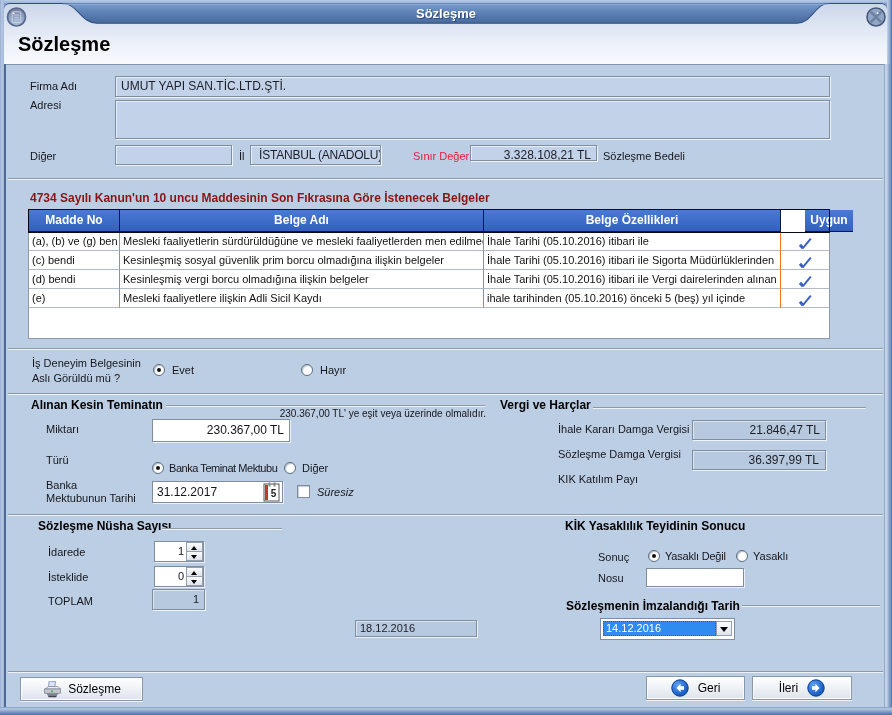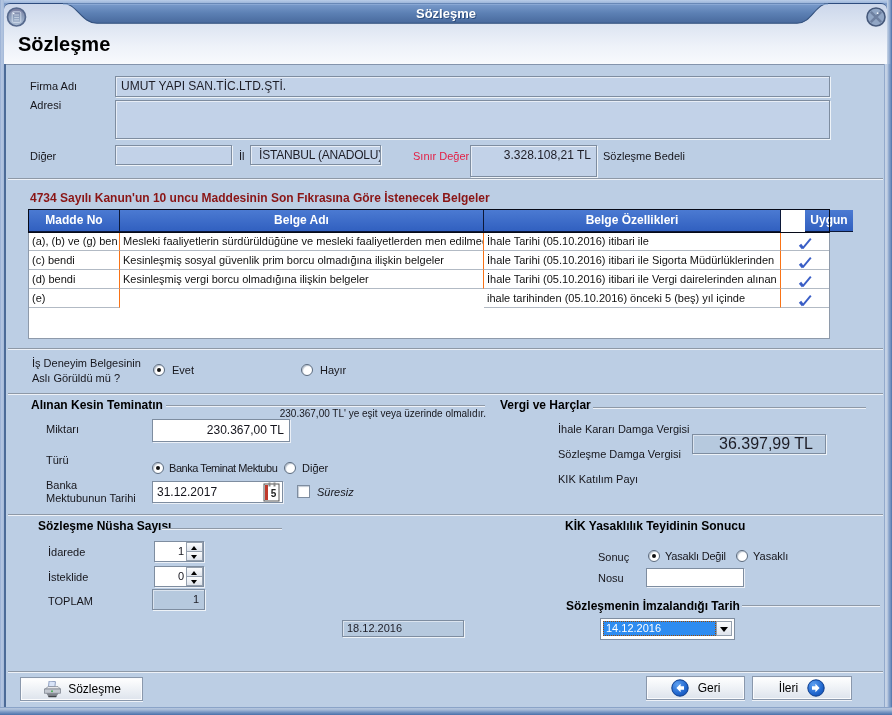--- a/index.html
+++ b/index.html
@@ -90,21 +90,21 @@
 
   <div class="abs lbl" style="left:30px;top:80px;">Firma Adı</div>
   <div class="abs bfield" style="left:115px;top:76px;width:715px;height:21px;line-height:19px;padding-left:5px;font-size:12px;">UMUT YAPI SAN.TİC.LTD.ŞTİ.</div>
   <div class="abs lbl" style="left:30px;top:99px;">Adresi</div>
   <div class="abs bfield" style="left:115px;top:100px;width:715px;height:39px;"></div>
   <div class="abs lbl" style="left:30px;top:150px;">Diğer</div>
   <div class="abs bfield" style="left:115px;top:145px;width:117px;height:20px;"></div>
   <div class="abs lbl" style="left:239px;top:150px;">İl</div>
   <div class="abs bfield" style="left:250px;top:145px;width:131px;height:20px;line-height:18px;padding-left:8px;font-size:12px;letter-spacing:-0.2px;">İSTANBUL (ANADOLU)</div>
   <div class="abs lbl" style="left:413px;top:150px;color:#e32046;">Sınır Değer</div>
-  <div class="abs bfield tr" style="left:470px;top:145px;width:127px;height:32px;line-height:18px;padding-right:5px;font-size:12px;">3.328.108,21 TL</div>
+  <div class="abs bfield tr" style="left:470px;top:145px;width:127px;height:16px;line-height:18px;padding-right:5px;font-size:12px;">3.328.108,21 TL</div>
   <div class="abs lbl" style="left:603px;top:150px;">Sözleşme Bedeli</div>
 
   <div class="abs redlbl" style="left:30px;top:191px;">4734 Sayılı Kanun'un 10 uncu Maddesinin Son Fıkrasına Göre İstenecek Belgeler</div>
   <div class="abs" id="grid">
     <div style="position:absolute;left:-1px;top:-1px;width:802px;height:24px;border:1px solid #060a18;box-sizing:border-box;z-index:5;pointer-events:none;"></div>
     <div class="hcell" style="left:0;width:91px;">Madde No</div>
     <div class="hcell" style="left:455px;width:297px;">Belge Özellikleri</div>
     <div class="hcell" style="left:91px;width:364px;">Belge Adı</div>
     <div class="hcell" style="left:752px;width:48px;border-right:none;margin-left:24px;">Uygun</div>
     <div class="cell" style="left:0;top:22px;width:91px;">(a), (b) ve (g) ben</div>
@@ -122,20 +122,21 @@
           <path d="M5.7,12.4 L13.8,2.6" fill="none" stroke="#3a5ec6" stroke-width="1.9"></path>
         </svg></div>
     <div class="cell" style="left:0;top:60px;width:91px;">(d) bendi</div>
     <div class="cell" style="left:91px;top:60px;width:364px;">Kesinleşmiş vergi borcu olmadığına ilişkin belgeler</div>
     <div class="cell" style="left:455px;top:60px;width:297px;">İhale Tarihi (05.10.2016) itibari ile Vergi dairelerinden alınan</div>
     <div class="cell ck" style="left:752px;top:60px;width:48px;border-right:none;"><svg width="16" height="15" viewBox="0 0 16 15">
           <path d="M3,8.8 L6,12.4" fill="none" stroke="#3a5ec6" stroke-width="3"></path>
           <path d="M5.7,12.4 L13.8,2.6" fill="none" stroke="#3a5ec6" stroke-width="1.9"></path>
         </svg></div>
     <div class="cell" style="left:0;top:79px;width:91px;">(e)</div>
+    <div class="cell" style="left:91px;top:79px;width:364px;">Mesleki faaliyetlere ilişkin Adli Sicil Kaydı</div>
     <div class="cell" style="left:455px;top:79px;width:297px;">ihale tarihinden (05.10.2016) önceki 5 (beş) yıl içinde</div>
     <div class="cell ck" style="left:752px;top:79px;width:48px;border-right:none;"><svg width="16" height="15" viewBox="0 0 16 15">
           <path d="M3,8.8 L6,12.4" fill="none" stroke="#3a5ec6" stroke-width="3"></path>
           <path d="M5.7,12.4 L13.8,2.6" fill="none" stroke="#3a5ec6" stroke-width="1.9"></path>
         </svg></div>
   </div>
 
   <div class="abs lbl" style="left:32px;top:357px;">İş Deneyim Belgesinin</div>
   <div class="abs lbl" style="left:32px;top:372px;">Aslı Görüldü mü ?</div>
   <div class="abs radio sel" style="left:153px;top:364px;"></div>
@@ -162,22 +163,23 @@
     <rect x="5.5" y="0.5" width="2" height="4" fill="#888"></rect>
     <rect x="10.5" y="0.5" width="2" height="4" fill="#888"></rect>
     <text x="10.5" y="15" font-size="10" font-weight="bold" fill="#222" text-anchor="middle">5</text>
   </svg>
   <div class="abs cb" style="left:297px;top:485px;"></div>
   <div class="abs lbl" style="left:317px;top:486px;font-style:italic;">Süresiz</div>
 
   <div class="abs boldlbl" style="left:500px;top:398px;">Vergi ve Harçlar</div>
   <div class="abs etchline" style="left:593px;top:407px;width:273px;"></div>
   <div class="abs lbl" style="left:558px;top:423px;">İhale Kararı Damga Vergisi</div>
+  <div class="abs bfield2 tr" style="left:692px;top:420px;width:134px;height:20px;line-height:18px;padding-right:5px;font-size:12px;">21.846,47 TL</div>
   <div class="abs lbl" style="left:558px;top:448px;">Sözleşme Damga Vergisi</div>
-  <div class="abs bfield2 tr" style="left:692px;top:434px;width:134px;height:20px;line-height:18px;padding-right:12px;font-size:16px;">36.397,99 TL</div>
+  <div class="abs bfield2 tr" style="left:692px;top:450px;width:134px;height:20px;line-height:18px;padding-right:6px;font-size:12px;">36.397,99 TL</div>
   <div class="abs lbl" style="left:558px;top:473px;">KIK Katılım Payı</div>
 
   <div class="abs boldlbl" style="left:38px;top:519px;">Sözleşme Nüsha Sayısı</div>
   <div class="abs etchline" style="left:162px;top:528px;width:120px;"></div>
   <div class="abs lbl" style="left:48px;top:546px;">İdarede</div>
   <div class="abs lbl" style="left:48px;top:571px;">İsteklide</div>
   <div class="abs lbl" style="left:48px;top:595px;">TOPLAM</div>
   <div class="abs wfield tr" style="left:154px;top:541px;width:50px;height:21px;line-height:19px;padding-right:19px;">1</div>
   <div class="abs spinbtn" style="left:186px;top:542px;width:17px;height:10px;">
       <span class="uparr" style="left:4px;top:2.5px;"></span>
@@ -196,21 +198,21 @@
 
   <div class="abs boldlbl" style="left:565px;top:519px;">KİK Yasaklılık Teyidinin Sonucu</div>
   <div class="abs lbl" style="left:598px;top:551px;">Sonuç</div>
   <div class="abs radio sel" style="left:648px;top:550px;"></div>
   <div class="abs lbl" style="left:665px;top:550px;letter-spacing:-0.2px;">Yasaklı Değil</div>
   <div class="abs radio" style="left:736px;top:550px;"></div>
   <div class="abs lbl" style="left:753px;top:550px;">Yasaklı</div>
   <div class="abs lbl" style="left:598px;top:572px;">Nosu</div>
   <div class="abs wfield" style="left:646px;top:568px;width:98px;height:19px;"></div>
 
-  <div class="abs bfield2" style="left:342px;top:620px;width:122px;height:17px;line-height:15px;padding-left:4px;">18.12.2016</div>
+  <div class="abs bfield2" style="left:355px;top:620px;width:122px;height:17px;line-height:15px;padding-left:4px;">18.12.2016</div>
   <div class="abs boldlbl" style="left:566px;top:599px;">Sözleşmenin İmzalandığı Tarih</div>
   <div class="abs etchline" style="left:742px;top:605px;width:138px;"></div>
   <div class="abs" style="left:600px;top:618px;width:135px;height:22px;background:#fff;border:1px solid #7e8da0;box-shadow:inset 0 0 0 1px #fdfdfd;box-sizing:border-box;">
     <div style="position:absolute;left:2px;top:2px;width:113px;height:15px;background:#2e8cf0;border:1px dotted #9a4a00;box-sizing:border-box;color:#fff;font-size:11px;line-height:13px;padding-left:2px;">14.12.2016</div>
     <div style="position:absolute;right:2px;top:2px;width:16px;height:15px;background:linear-gradient(180deg,#fbfcfd,#dfe4ec);border:1px solid #95a0ae;box-sizing:border-box;">
         <span style="position:absolute;left:3px;top:5px;width:0;height:0;border-left:4px solid transparent;border-right:4px solid transparent;border-top:5px solid #000;"></span>
       </div>
   </div>
 
   <div class="abs btn" style="left:20px;top:677px;width:123px;height:24px;">

